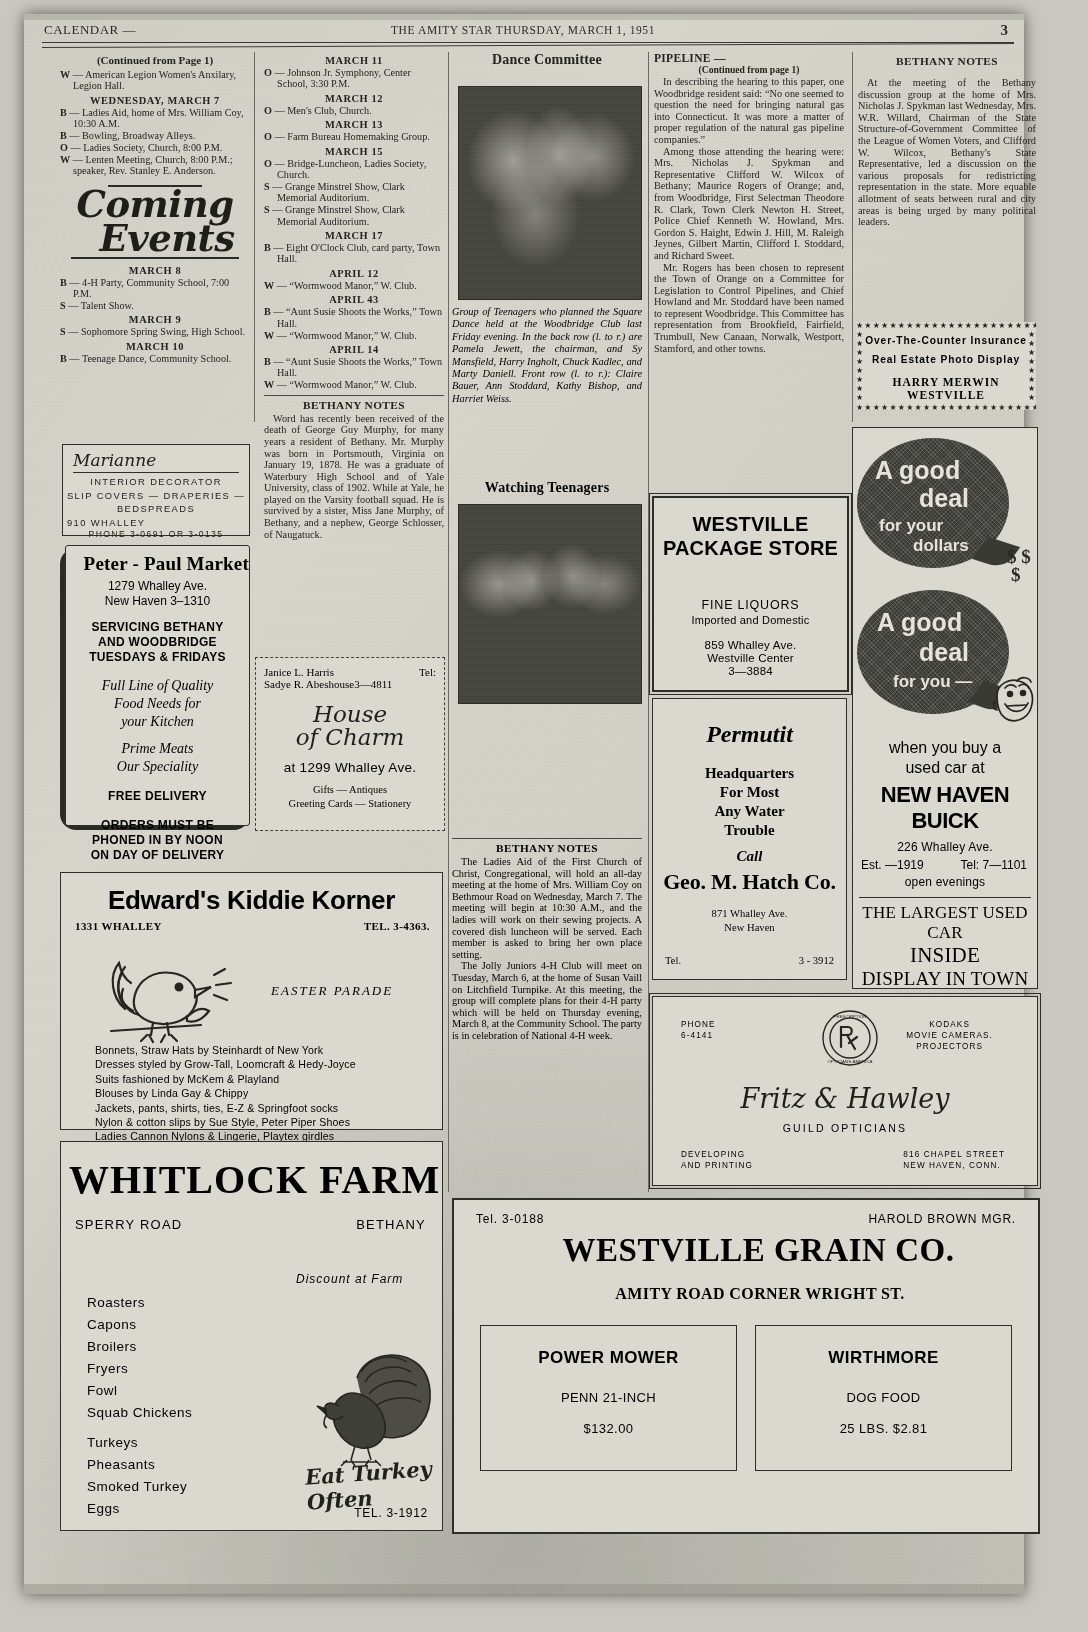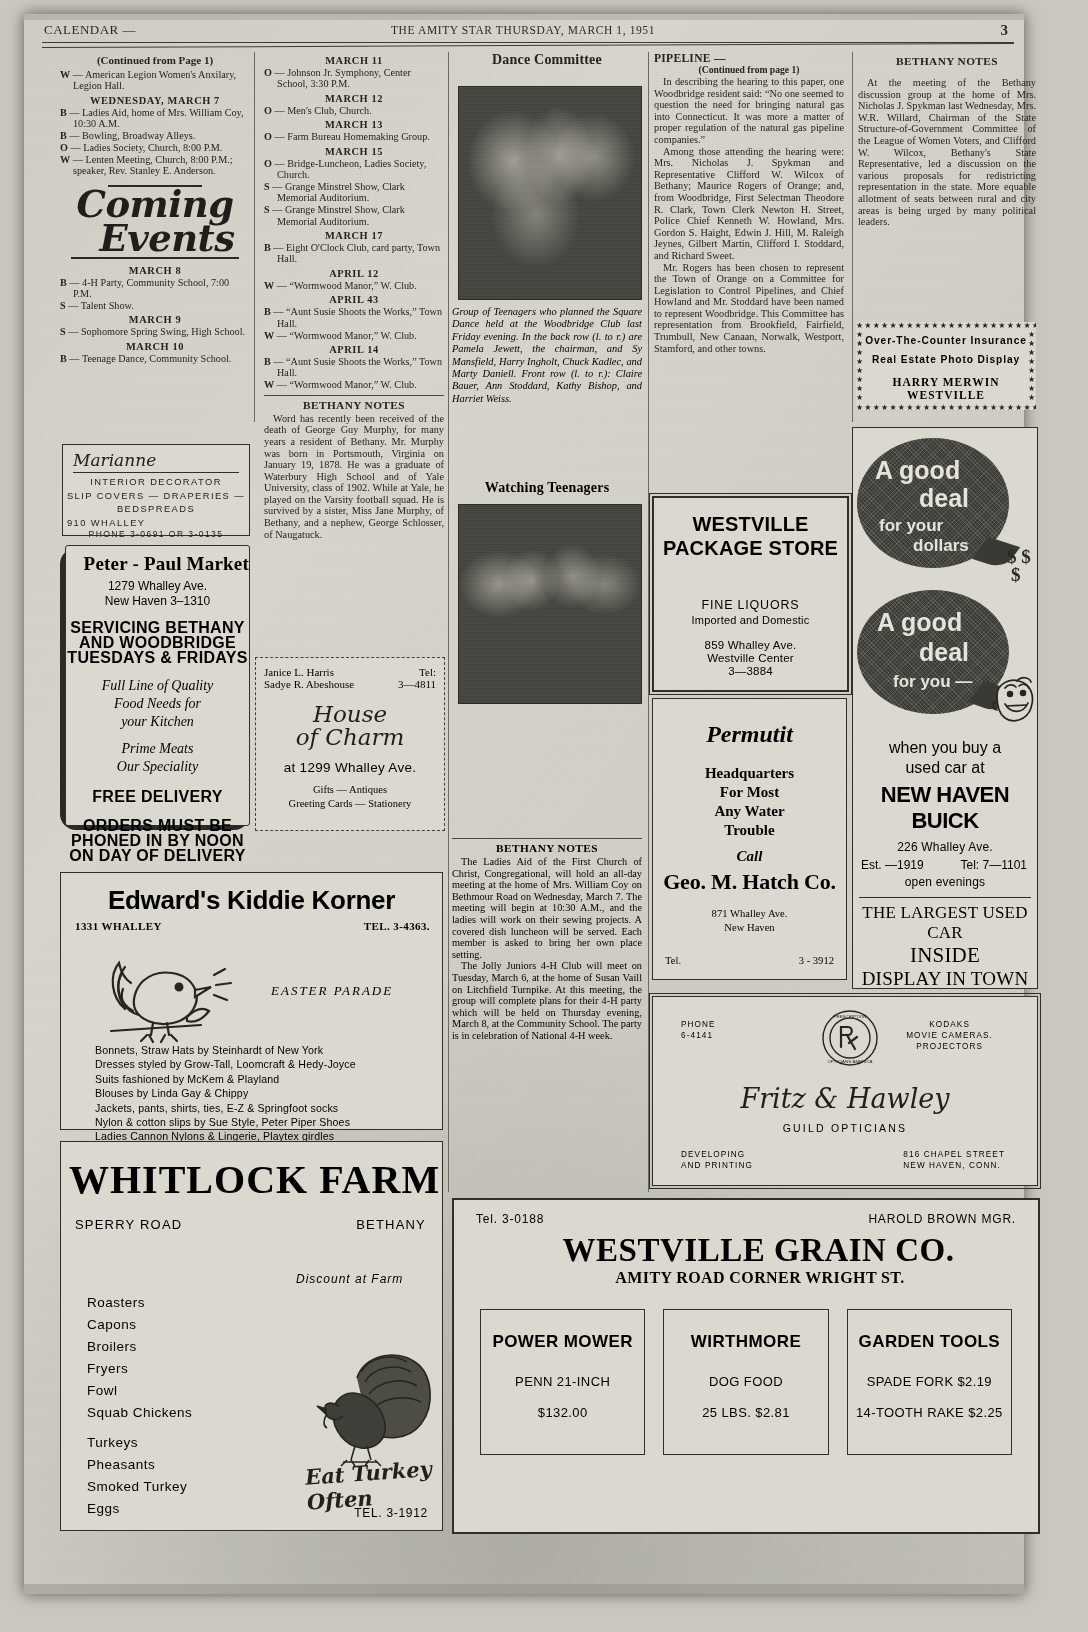--- a/index.html
+++ b/index.html
@@ -78,21 +78,21 @@
   
   .marianne-name{font-family:"DejaVu Serif",serif;font-style:italic;font-size:17px;color:#20201c;padding:5px 0 0 10px;}
   .marianne-rule{border-top:1px solid #2f2f2a;margin:2px 10px 3px 10px;}
   .mini-caps{font-family:"Liberation Sans",sans-serif;font-size:9.4px;letter-spacing:1.4px;color:#23231f;}
 
   
   .pp-shadow{position:absolute;border-radius:16px 16px 16px 16px;background:#2a2a26;}
   .pp-box{position:absolute;border:1.4px solid #2f2f2a;background:#dbd9cf;border-radius:3px;}
   .pp-title{font-family:"Liberation Serif",serif;font-weight:bold;font-size:19px;text-align:right;margin-top:7px;letter-spacing:.2px;}
   .pp-sub{font-family:"Liberation Sans",sans-serif;font-size:12px;text-align:center;line-height:15px;margin-top:4px;}
-  .pp-caps{font-family:"Liberation Sans",sans-serif;font-size:16px;font-weight:bold;text-align:center;line-height:15px;letter-spacing:.3px;}
+  .pp-caps{font-family:"Liberation Sans",sans-serif;font-size:12px;font-weight:bold;text-align:center;line-height:15px;letter-spacing:.3px;}
   .pp-ital{font-family:"Liberation Serif",serif;font-style:italic;font-size:14px;text-align:center;line-height:18px;}
 
   
   .hoc-border{position:absolute;border:1px dashed #41413a;background:#dbd9cf;}
   .hoc-script{font-family:"DejaVu Serif",serif;font-style:italic;font-size:23px;color:#1f1f1b;text-align:center;line-height:25px;}
 
   
   .kk-title{font-family:"Liberation Sans",sans-serif;font-weight:bold;font-size:26px;text-align:center;letter-spacing:-.3px;}
   .kk-small{font-family:"Liberation Serif",serif;font-size:11px;font-weight:bold;letter-spacing:.4px;}
   .kk-list{font-family:"Liberation Sans",sans-serif;font-size:10.6px;line-height:14.4px;letter-spacing:.15px;}
@@ -305,21 +305,21 @@
       <div class="pp-caps">PHONED IN BY NOON</div>
       <div class="pp-caps">ON DAY OF DELIVERY</div>
     </div>
 
     <div class="hoc-border" style="left:231px;top:643px;width:188px;height:172px;">
       <div style="position:relative;padding:8px 8px 0 8px;">
         <div style="display:flex;justify-content:space-between;font-family:'Liberation Serif',serif;font-size:11px;">
           <span>Janice L. Harris</span>
           <span>Tel:</span>
         </div>
-        <div style="display:flex;justify-content:space-between;font-family:'Liberation Serif',serif;font-size:11px;">
+        <div style="display:flex;justify-content:flex-start;font-family:'Liberation Serif',serif;font-size:11px;">
           <span>Sadye R. Abeshouse</span>
           <span>3—4811</span>
         </div>
         <div class="hoc-script" style="margin-top:12px;">House</div>
         <div class="hoc-script" style="margin-top:-2px;">of Charm</div>
         <div style="text-align:center;font-family:'Liberation Sans',sans-serif;font-size:13.5px;margin-top:10px;letter-spacing:.3px;">at 1299 Whalley Ave.</div>
         <div style="text-align:center;font-family:'Liberation Serif',serif;font-size:10.5px;margin-top:9px;">Gifts — Antiques</div>
         <div style="text-align:center;font-family:'Liberation Serif',serif;font-size:10.5px;margin-top:3px;">Greeting Cards — Stationery</div>
       </div>
     </div>
@@ -522,37 +522,32 @@
         <div>NEW HAVEN, CONN.</div>
       </div>
     </div>
 
     <div class="ad" style="left:428px;top:1184px;width:584px;height:332px;border:2px solid #2f2f2a;">
       <div style="display:flex;justify-content:space-between;padding:12px 22px 0 22px;">
         <span class="wg-tel">Tel. 3-0188</span>
         <span class="wg-tel">HAROLD BROWN MGR.</span>
       </div>
       <div class="wg-title" style="margin-top:6px;margin-left:25px;">WESTVILLE GRAIN CO.</div>
-      <div class="wg-sub" style="margin-top:0;padding-left:28px;">AMITY ROAD CORNER WRIGHT ST.</div>
+      <div class="wg-sub" style="margin-top:16px;padding-left:28px;">AMITY ROAD CORNER WRIGHT ST.</div>
 
       <div style="display:flex;justify-content:space-between;padding:22px 26px 0 26px;gap:18px;">
         <div style="flex:1;border:1px solid #2f2f2a;height:122px;padding-top:22px;">
           <div class="wg-cell-t">POWER MOWER</div>
           <div class="wg-cell-s" style="margin-top:22px;">PENN 21-INCH</div>
           <div class="wg-cell-s" style="margin-top:16px;">$132.00</div>
         </div>
         <div style="flex:1;border:1px solid #2f2f2a;height:122px;padding-top:22px;">
           <div class="wg-cell-t">WIRTHMORE</div>
           <div class="wg-cell-s" style="margin-top:22px;">DOG FOOD</div>
           <div class="wg-cell-s" style="margin-top:16px;">25 LBS.  $2.81</div>
         </div>
-        <div style="flex:1;border:1px solid #2f2f2a;height:122px;padding-top:22px;">
-          <div class="wg-cell-t">GARDEN TOOLS</div>
-          <div class="wg-cell-s" style="margin-top:22px;">SPADE FORK $2.19</div>
-          <div class="wg-cell-s" style="margin-top:16px;">14-TOOTH RAKE $2.25</div>
-        </div>
       </div>
     </div>
 
     <div class="torn" style="left:0;top:0;width:1000px;height:6px;opacity:.35;"></div>
     <div class="torn" style="left:0;top:1570px;width:1000px;height:10px;opacity:.45;"></div>
   </div>
 </div>
 
 </body></html>

